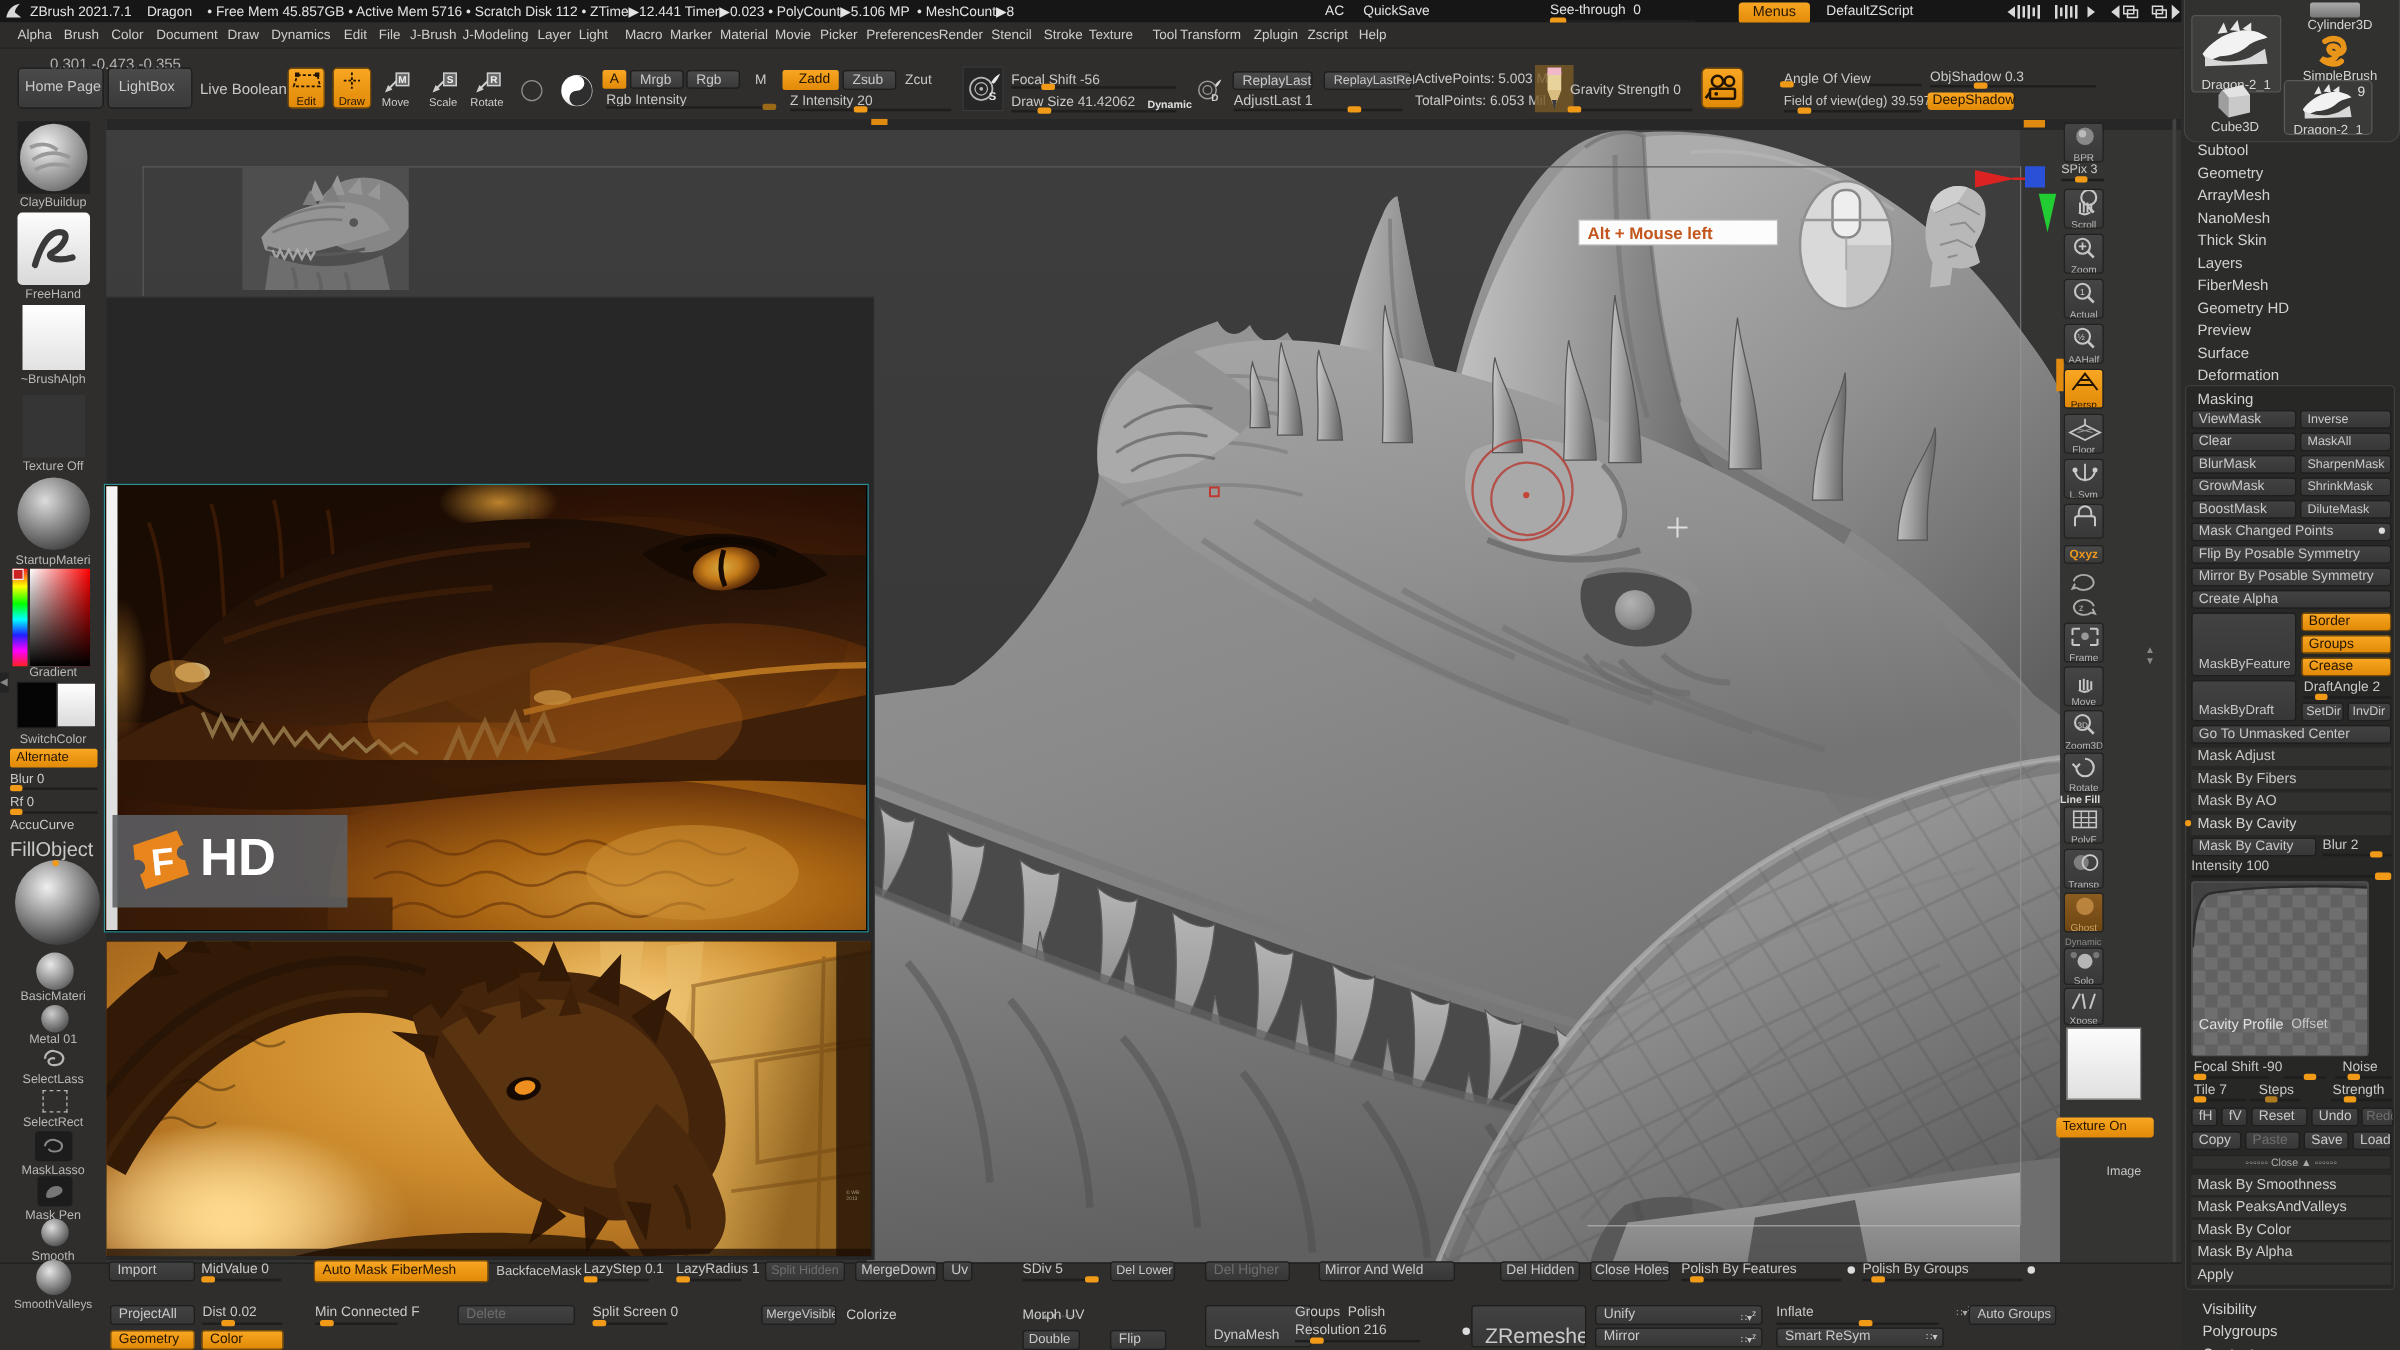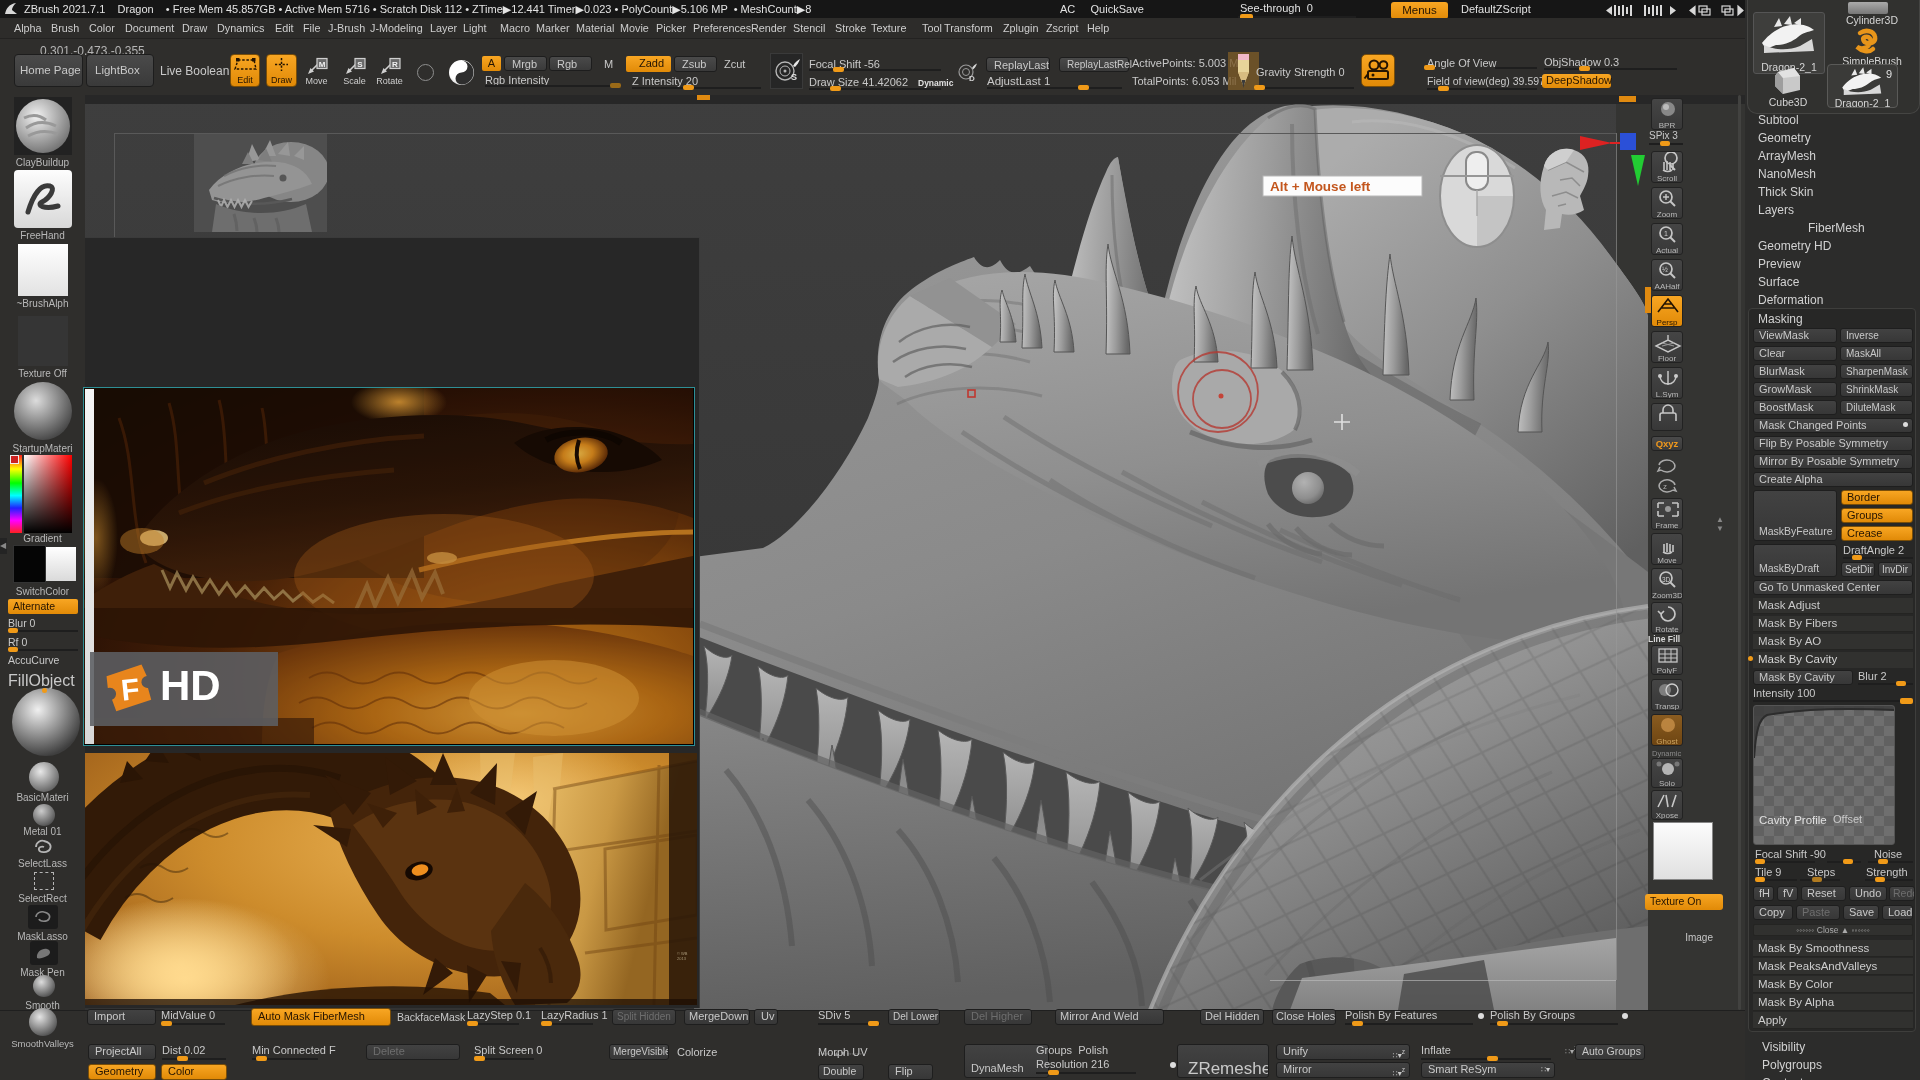--- a/index.html
+++ b/index.html
@@ -722,21 +722,21 @@
         <path d="M20,14 L25,5 L28,13 M30,11 L36,3 L38,12 M40,10 L47,5 L47,13" fill="#e8e8e8"></path>
         <path d="M10,32 C20,37 34,38 46,33 L58,26 L60,38 L10,40 Z" fill="#d8d8d8"></path>
       </svg><div style="font-size:10.5px;color:#d5d5d5;text-align:center;margin-top:-2px">Dragon-2_1</div></div>
     <div class="lbl" style="left:1886px;top:68px;font-size:11px;color:#e0e0e0">9</div>
     <div class="lbl" style="left:1758px;top:113px;font-size:12px;color:#d2d2d2">Subtool</div>
     <div class="lbl" style="left:1758px;top:131px;font-size:12px;color:#d2d2d2">Geometry</div>
     <div class="lbl" style="left:1758px;top:149px;font-size:12px;color:#d2d2d2">ArrayMesh</div>
     <div class="lbl" style="left:1758px;top:167px;font-size:12px;color:#d2d2d2">NanoMesh</div>
     <div class="lbl" style="left:1758px;top:185px;font-size:12px;color:#d2d2d2">Thick Skin</div>
     <div class="lbl" style="left:1758px;top:203px;font-size:12px;color:#d2d2d2">Layers</div>
-    <div class="lbl" style="left:1808px;top:221px;font-size:12px;color:#d2d2d2">FiberMesh</div>
+    <div class="lbl" style="left:1758px;top:221px;font-size:12px;color:#d2d2d2">FiberMesh</div>
     <div class="lbl" style="left:1758px;top:239px;font-size:12px;color:#d2d2d2">Geometry HD</div>
     <div class="lbl" style="left:1758px;top:257px;font-size:12px;color:#d2d2d2">Preview</div>
     <div class="lbl" style="left:1758px;top:275px;font-size:12px;color:#d2d2d2">Surface</div>
     <div class="lbl" style="left:1758px;top:293px;font-size:12px;color:#d2d2d2">Deformation</div>
     <div class="abs" style="left:1748px;top:308px;width:168px;height:724px;background:#272726;border:1px solid #3e3e3c;border-radius:4px"></div>
     <div class="lbl" style="left:1758px;top:312px;font-size:12px;color:#d2d2d2">Masking</div>
     <div class="abs" style="left:1753px;top:328px;width:84px;height:15px;background:linear-gradient(#424242,#373737);border:1px solid #1e1e1e;border-radius:3px;color:#c9c9c9;font-size:11px;line-height:13px;padding-left:5px;white-space:nowrap;overflow:hidden">ViewMask</div>
     <div class="abs" style="left:1840px;top:328px;width:73px;height:15px;background:linear-gradient(#424242,#373737);border:1px solid #1e1e1e;border-radius:3px;color:#c9c9c9;font-size:10px;line-height:13px;padding-left:5px;white-space:nowrap;overflow:hidden">Inverse</div>
     <div class="abs" style="left:1753px;top:346px;width:84px;height:15px;background:linear-gradient(#424242,#373737);border:1px solid #1e1e1e;border-radius:3px;color:#c9c9c9;font-size:11px;line-height:13px;padding-left:5px;white-space:nowrap;overflow:hidden">Clear</div>
     <div class="abs" style="left:1840px;top:346px;width:73px;height:15px;background:linear-gradient(#424242,#373737);border:1px solid #1e1e1e;border-radius:3px;color:#c9c9c9;font-size:10px;line-height:13px;padding-left:5px;white-space:nowrap;overflow:hidden">MaskAll</div>
@@ -783,21 +783,21 @@
 <div style="position:absolute;left:5px;top:108px;font-size:11.5px;color:#e0e0e0">Cavity Profile</div></div>
     <div class="lbl" style="left:1755px;top:848px;font-size:11px">Focal Shift -90</div>
     <div class="tr" style="left:1755px;top:861px;width:60px"></div>
     <div class="hd" style="left:1755px;top:861px;width:10px;height:5px"></div>
     <div class="lbl" style="left:1833px;top:813px;font-size:11px">Offset</div>
     <div class="tr" style="left:1827px;top:861px;width:34px"></div>
     <div class="hd" style="left:1843px;top:861px;width:10px;height:5px"></div>
     <div class="lbl" style="left:1874px;top:848px;font-size:11px">Noise</div>
     <div class="tr" style="left:1868px;top:861px;width:45px"></div>
     <div class="hd" style="left:1878px;top:861px;width:10px;height:5px"></div>
-    <div class="lbl" style="left:1755px;top:866px;font-size:11px">Tile 9</div>
+    <div class="lbl" style="left:1755px;top:866px;font-size:11px">Tile 7</div>
     <div class="tr" style="left:1755px;top:879px;width:42px"></div>
     <div class="hd" style="left:1755px;top:879px;width:10px;height:5px"></div>
     <div class="lbl gr" style="left:1807px;top:866px;font-size:11px">Steps</div>
     <div class="tr" style="left:1800px;top:879px;width:40px"></div>
     <div class="hd" style="left:1812px;top:879px;width:10px;height:5px;background:#b07a20"></div>
     <div class="lbl" style="left:1866px;top:866px;font-size:11px">Strength</div>
     <div class="tr" style="left:1865px;top:879px;width:48px"></div>
     <div class="hd" style="left:1875px;top:879px;width:10px;height:5px"></div>
     <div class="abs" style="left:1753px;top:886px;width:21px;height:15px;background:linear-gradient(#424242,#373737);border:1px solid #1e1e1e;border-radius:3px;color:#c9c9c9;font-size:11px;line-height:13px;padding-left:5px;white-space:nowrap;overflow:hidden">fH</div>
     <div class="abs" style="left:1777px;top:886px;width:21px;height:15px;background:linear-gradient(#424242,#373737);border:1px solid #1e1e1e;border-radius:3px;color:#c9c9c9;font-size:11px;line-height:13px;padding-left:5px;white-space:nowrap;overflow:hidden">fV</div>

